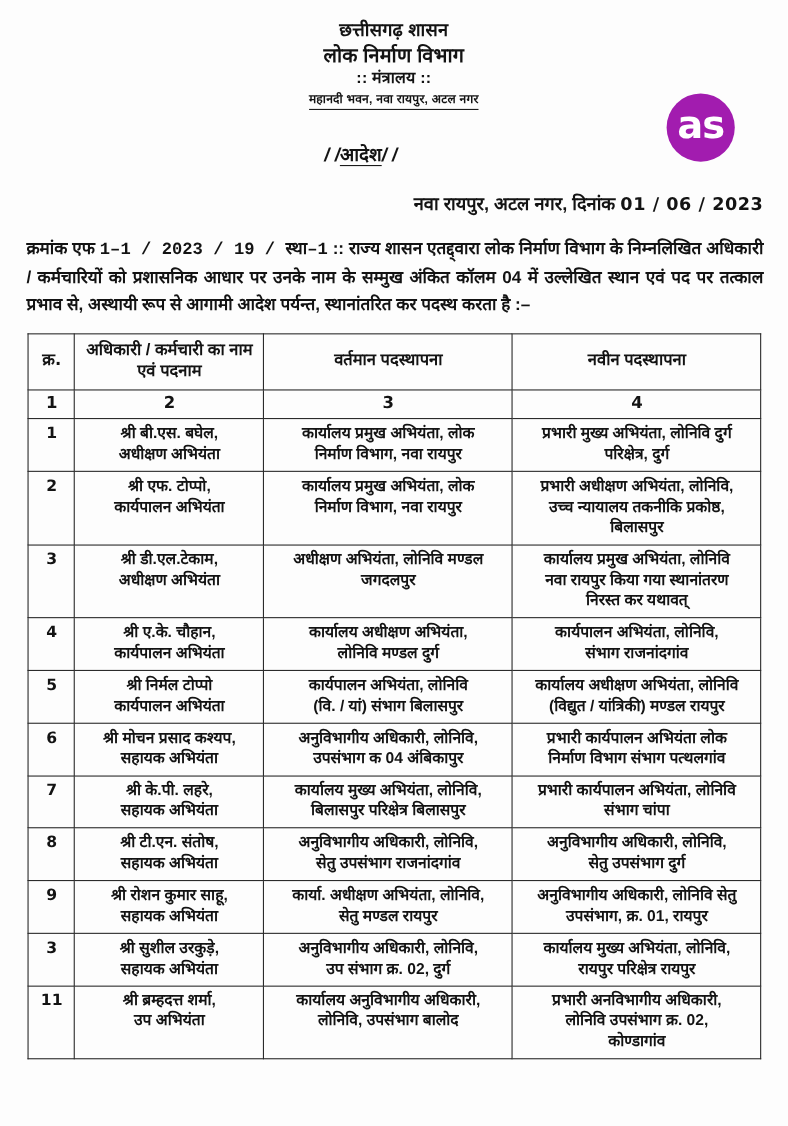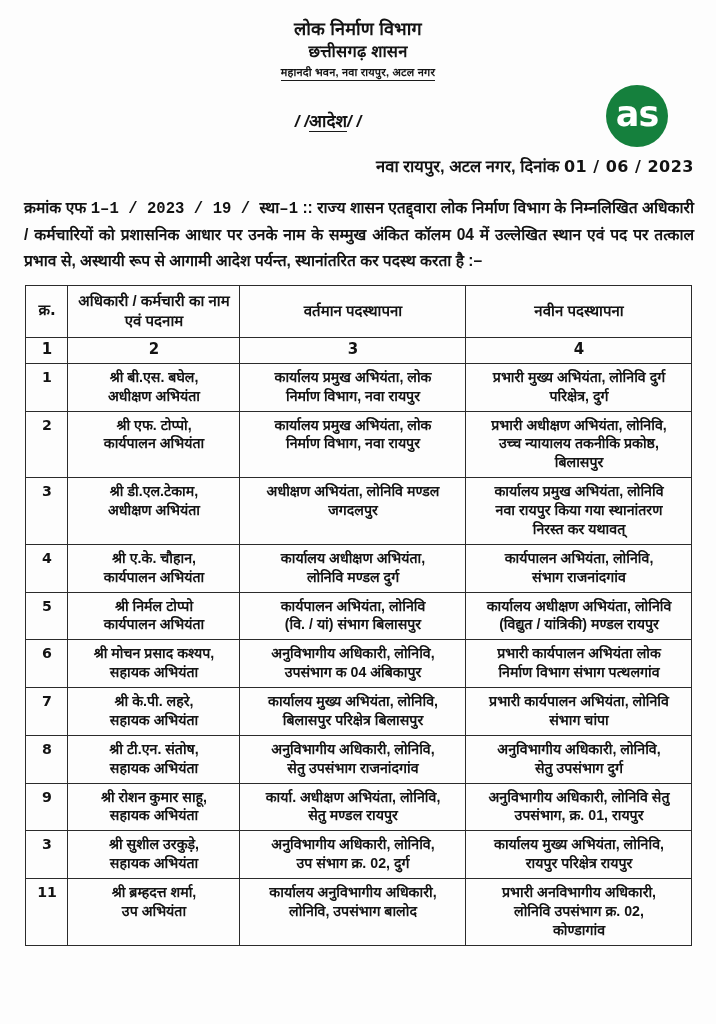--- a/index.html
+++ b/index.html
@@ -157,26 +157,27 @@
   .cell-line { display: block; }
 
   th.hdr-2 { text-align: center; }
 </style>
 </head>
 <body>
 
 <div class="page">
 
   <div class="letterhead">
+    <div class="lh-line lh-1">छत्तीसगढ़ शासन</div>
     <div class="lh-line lh-2">लोक निर्माण विभाग</div>
-    <div class="lh-line lh-1">छत्तीसगढ़ शासन</div>
+    <div class="lh-line lh-3">:: मंत्रालय ::</div>
     <div><span class="lh-line lh-4">महानदी भवन, नवा रायपुर, अटल नगर</span></div>
   </div>
 
-  <div class="logo-badge" style="background: #15803d;">
+  <div class="logo-badge" style="background: #a21caf;">
     <span class="logo-text">as</span>
   </div>
 
   <div class="order-word">
     <span>/ /</span><span class="uline">आदेश</span><span>/ /</span>
   </div>
 
   <div class="place-date">
     <span>नवा रायपुर,  अटल नगर, दिनांक</span>
     <span class="dateval">01 / 06 / 2023</span>

